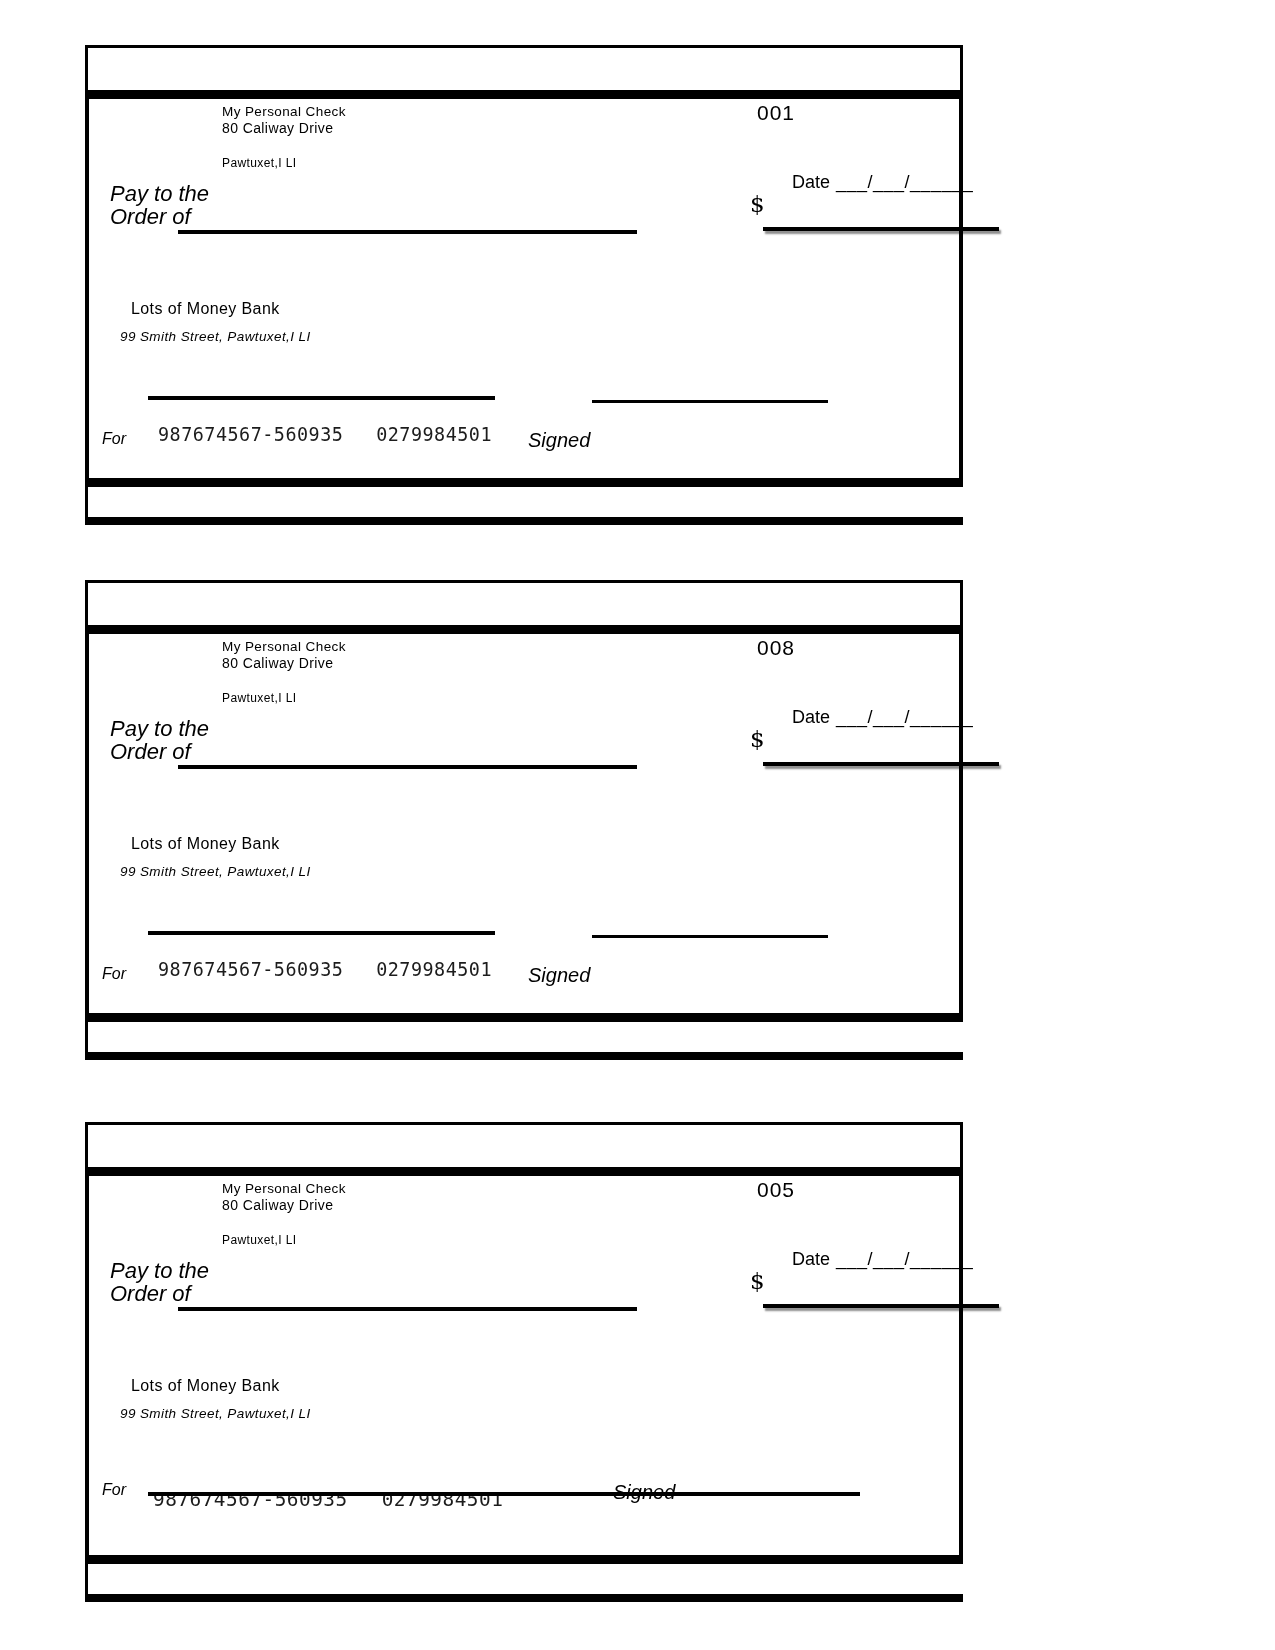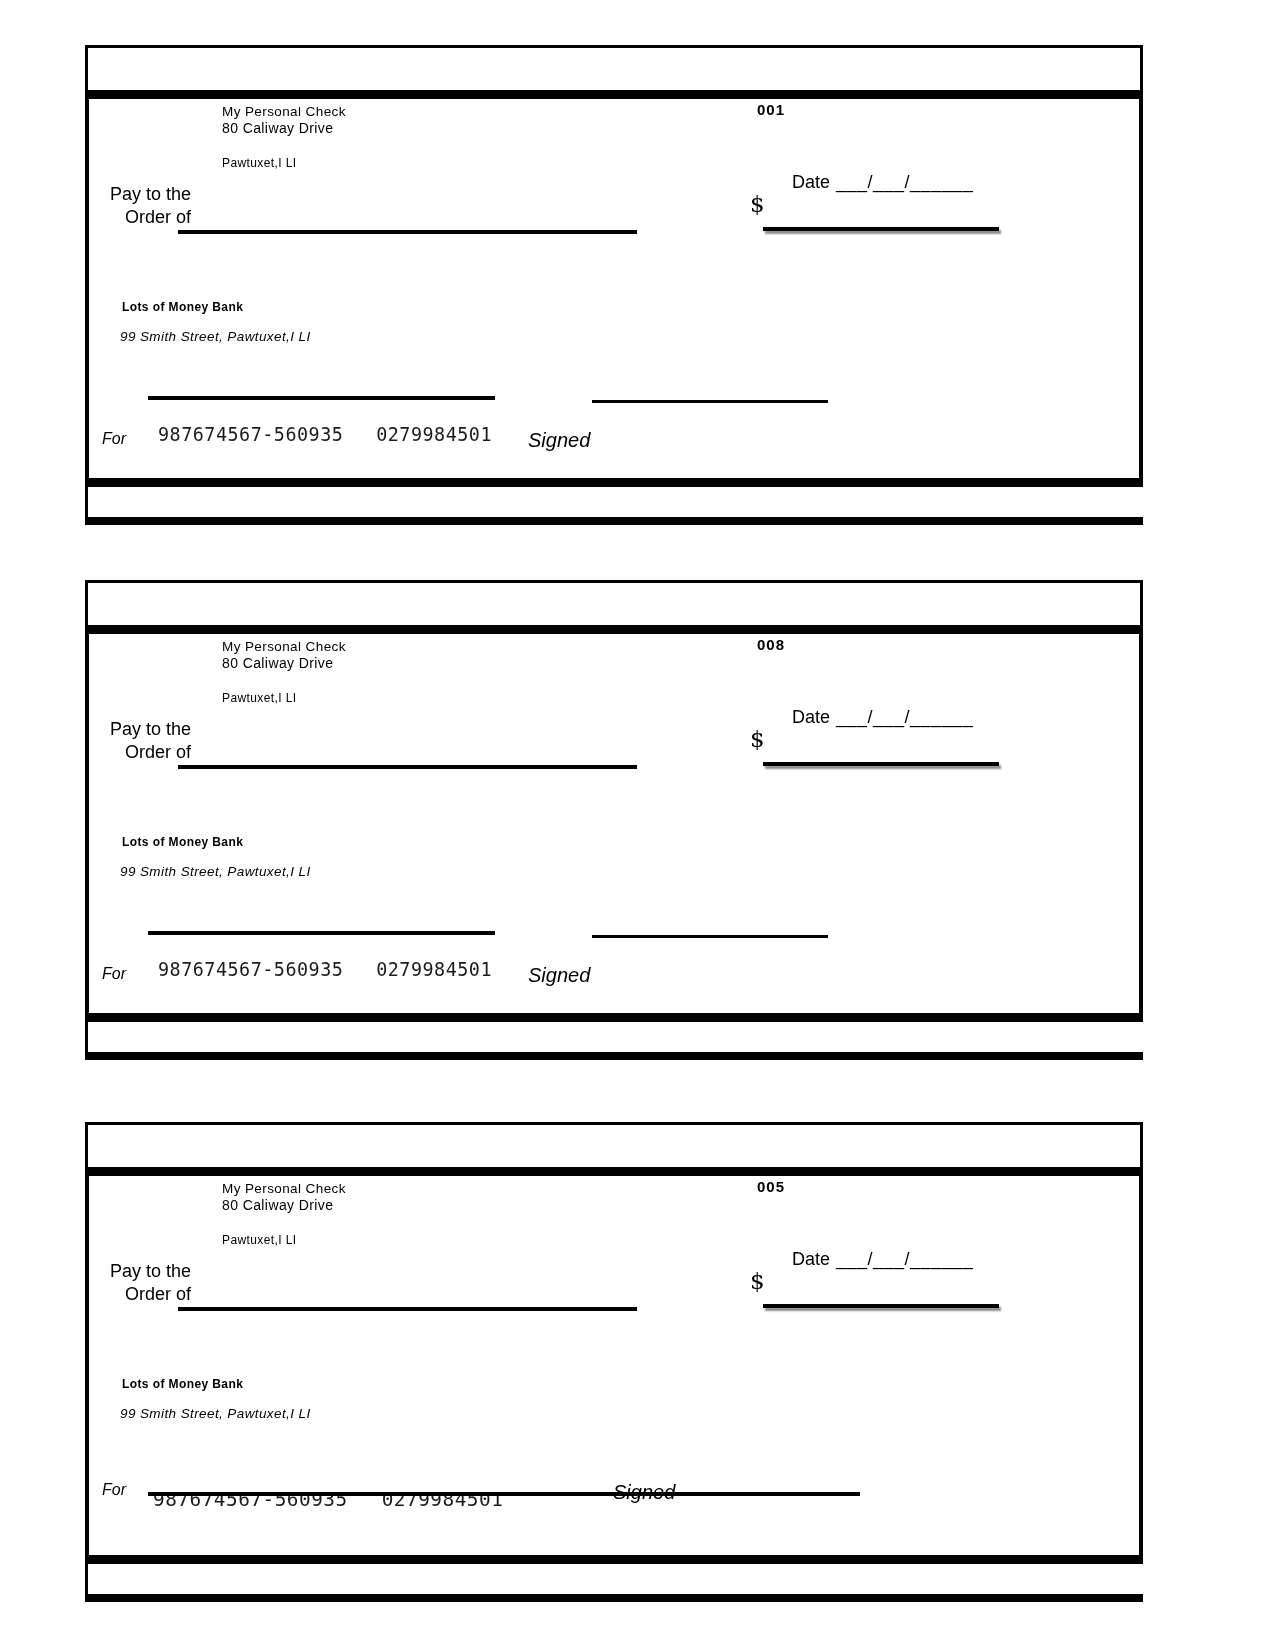--- a/index.html
+++ b/index.html
@@ -5,21 +5,21 @@
   html, body { margin:0; padding:0; background:#ffffff; }
   body {
     width:1275px; height:1650px;
     font-family:"Liberation Sans", sans-serif;
     color:#000;
     position:relative;
     overflow:hidden;
   }
   .page { position:absolute; top:0; left:0; width:1275px; height:1650px; background:#fff; }
 
-  .check-group { position:absolute; left:85px; width:1058px; height:480px;text-align:right; }
+  .check-group { position:absolute; left:85px; width:878px; height:480px; }
   .cg-1 { top:45px; }
   .cg-2 { top:580px; }
   .cg-3 { top:1122px; }
 
   .strip-top {
     position:absolute; top:0; left:0; right:0; height:45px;
     border:3px solid #000; border-bottom:none;
     box-sizing:border-box; background:#fff;
   }
   .bar { position:absolute; left:0; right:0; background:#000; }
@@ -33,33 +33,33 @@
   .check-body {
     position:absolute; top:54px; left:0; right:0; height:379px;
     border-left:4px solid #000; border-right:4px solid #000;
     box-sizing:border-box; background:#fff;
   }
   .check-body > * { position:absolute; }
 
   .payer-name    { left:133px; top:5px;  font-size:13.5px; letter-spacing:0.4px; }
   .payer-addr1   { left:133px; top:21px; font-size:14px; letter-spacing:0.4px; }
   .payer-addr2   { left:133px; top:57px; font-size:12px; letter-spacing:0.4px; }
-  .check-number  { left:668px; top:2px;  font-size:15px; letter-spacing:1px;font-weight:bold; }
+  .check-number  { left:668px; top:2px;  font-size:21px; letter-spacing:1px; }
 
   .date-row      { left:663px; top:52px; font-size:18px; white-space:pre; }
   .date-blanks   { margin-left:6px; letter-spacing:0.5px; }
 
-  .pay-to        { left:21px; top:84px; font-size:18px; line-height:22.5px; }
+  .pay-to        { left:21px; top:84px; font-size:22px; font-style:italic; line-height:22.5px; }
 
   .payee-line    { left:89px;  top:131px; width:459px; height:3.5px; background:#000; }
   .dollar        { left:661px; top:92px;  font-size:23px; font-family:"DejaVu Serif", serif; }
   .amount-line   { left:674px; top:128px; width:236px; height:4px; background:#000;
                    box-shadow:2px 3px 2px rgba(0,0,0,0.45); }
 
-  .bank-name     { left:33px; top:201px; font-size:12px; letter-spacing:0.4px;font-weight:bold; }
+  .bank-name     { left:42px; top:201px; font-size:16px; letter-spacing:0.4px; }
   .bank-addr     { left:31px; top:230px; font-size:13.5px; letter-spacing:0.4px;font-style:italic; }
 
   .sig-line-left  { left:59px;  top:297px; width:347px; height:3.5px; background:#000; }
   .sig-line-right { left:503px; top:301px; width:236px; height:3px;   background:#000; }
 
   .for-label     { left:13px;  top:331px; font-size:16px; font-style:italic; }
   .micr          { left:69px;  top:324px; font-size:19px; color:#1c1c1c;
                    font-family:"DejaVu Sans Mono", monospace;
                    white-space:pre; letter-spacing:0.5px; word-spacing:5px;
                    transform:scaleX(0.97); transform-origin:left top; }

